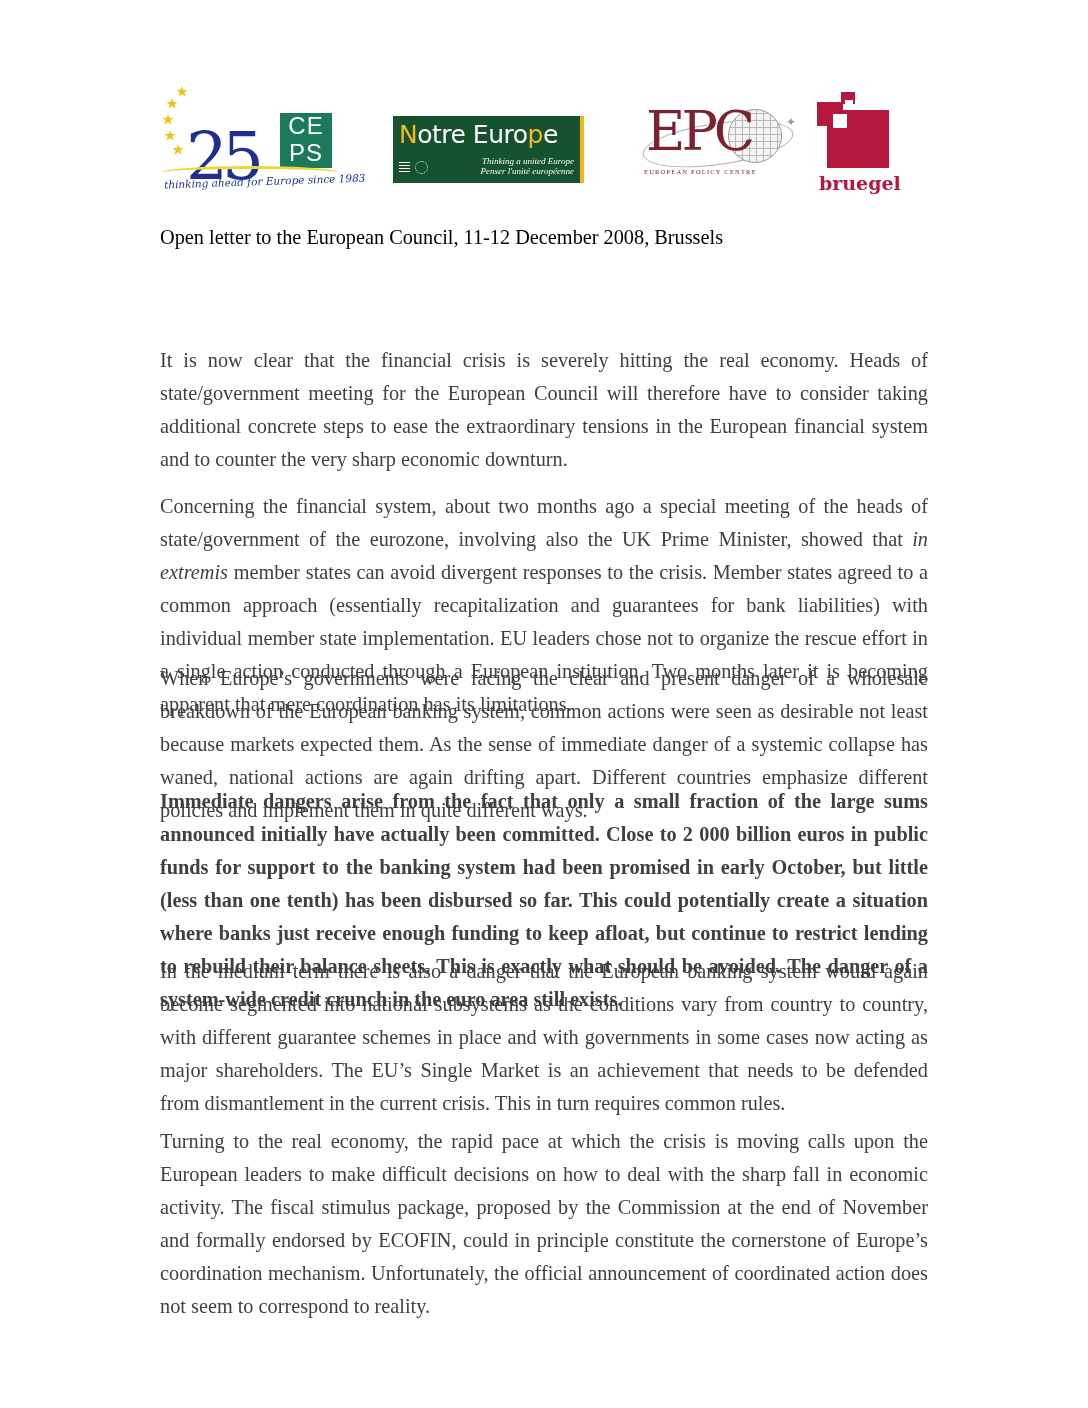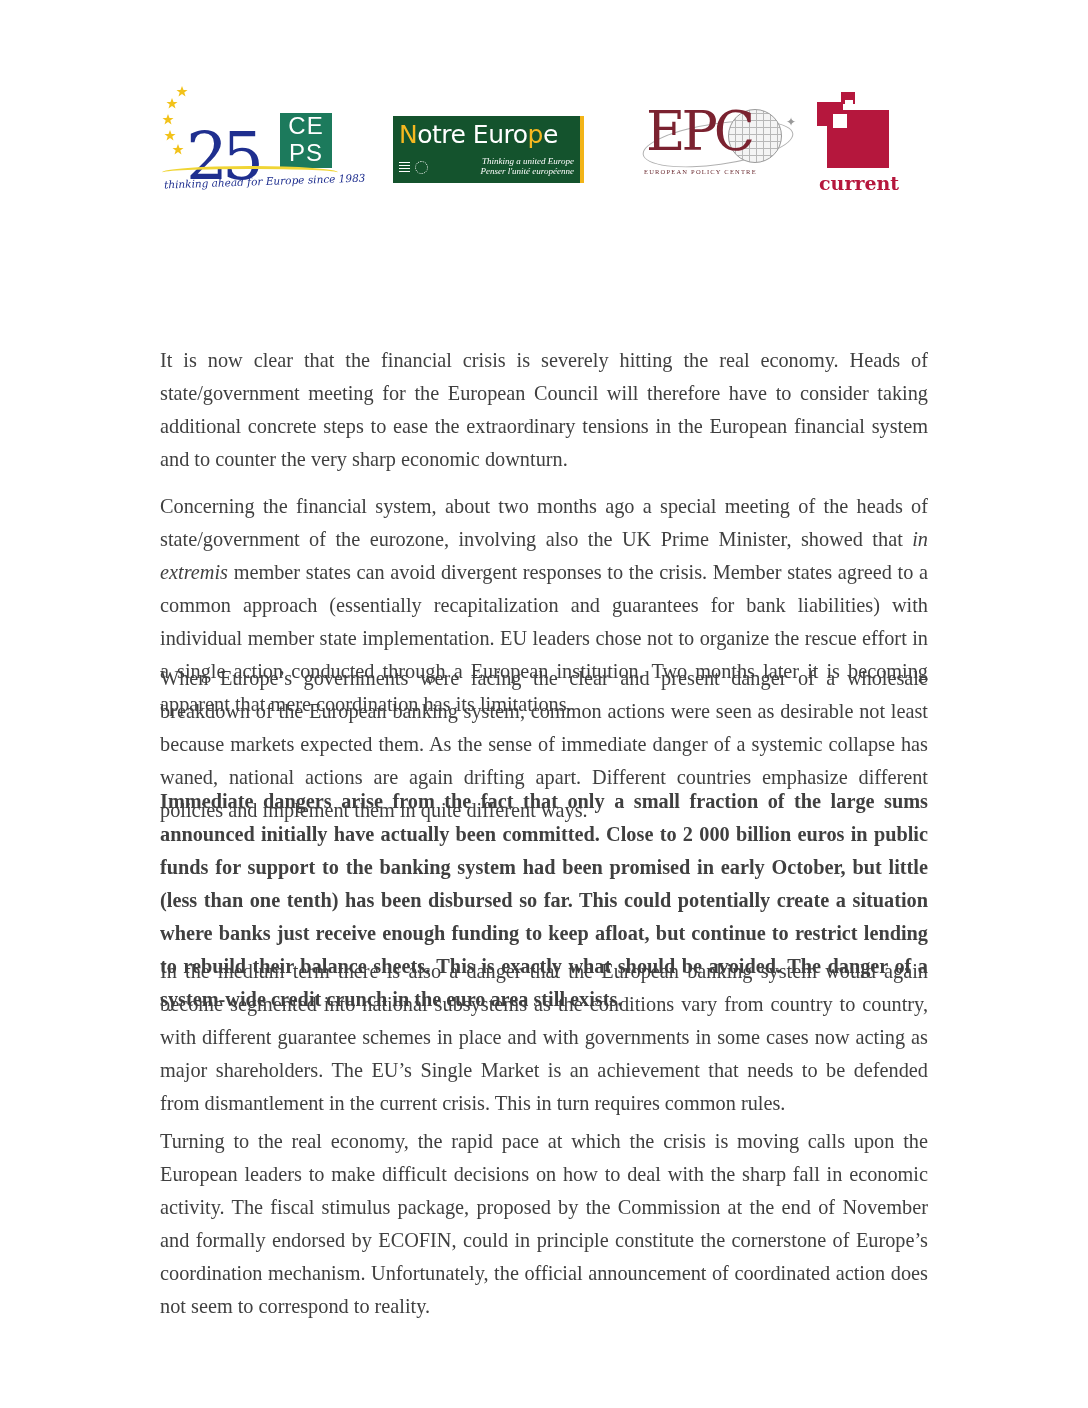--- a/index.html
+++ b/index.html
@@ -91,23 +91,24 @@
     <div class="star">✦</div>
     <div class="caption">EUROPEAN POLICY CENTRE</div>
   </div>
 
   <div class="logo bruegel">
     <div class="sq" style="left:12px; top:20px; width:62px; height:58px;"></div>
     <div class="sq" style="left:2px; top:12px; width:26px; height:24px;"></div>
     <div class="sq" style="left:26px; top:2px; width:14px; height:12px;"></div>
     <div style="position:absolute; left:18px; top:24px; width:14px; height:14px; background:#fff;"></div>
     <div style="position:absolute; left:30px; top:10px; width:8px; height:8px; background:#fff;"></div>
-    <div class="caption">current</div>
+    <div class="caption">bruegel</div>
   </div>
 
+  <div class="text heading">Open letter to the European Council, 11-12 December 2008, Brussels</div>
 
   <p class="para p1">It is now clear that the financial crisis is severely hitting the real economy. Heads of state/government meeting for the European Council will therefore have to consider taking additional concrete steps to ease the extraordinary tensions in the European financial system and to counter the very sharp economic downturn.</p>
   <p class="para p2"><span>Concerning the financial system, about two months ago a special meeting of the heads of state/government of the eurozone, involving also the UK Prime Minister, showed that </span><em>in extremis</em><span> member states can avoid divergent responses to the crisis. Member states agreed to a common approach (essentially recapitalization and guarantees for bank liabilities) with individual member state implementation. EU leaders chose not to organize the rescue effort in a single action conducted through a European institution. Two months later it is becoming apparent that mere coordination has its limitations.</span></p>
   <p class="para p3">When Europe’s governments were facing the clear and present danger of a wholesale breakdown of the European banking system, common actions were seen as desirable not least because markets expected them. As the sense of immediate danger of a systemic collapse has waned, national actions are again drifting apart. Different countries emphasize different policies and implement them in quite different ways.</p>
   <p class="para p4">Immediate dangers arise from the fact that only a small fraction of the large sums announced initially have actually been committed. Close to 2 000 billion euros in public funds for support to the banking system had been promised in early October, but little (less than one tenth) has been disbursed so far. This could potentially create a situation where banks just receive enough funding to keep afloat, but continue to restrict lending to rebuild their balance sheets. This is exactly what should be avoided. The danger of a system-wide credit crunch in the euro area still exists.</p>
   <p class="para p5">In the medium term there is also a danger that the European banking system would again become segmented into national subsystems as the conditions vary from country to country, with different guarantee schemes in place and with governments in some cases now acting as major shareholders. The EU’s Single Market is an achievement that needs to be defended from dismantlement in the current crisis. This in turn requires common rules.</p>
   <p class="para p6">Turning to the real economy, the rapid pace at which the crisis is moving calls upon the European leaders to make difficult decisions on how to deal with the sharp fall in economic activity. The fiscal stimulus package, proposed by the Commission at the end of November and formally endorsed by ECOFIN, could in principle constitute the cornerstone of Europe’s coordination mechanism. Unfortunately, the official announcement of coordinated action does not seem to correspond to reality.</p>
 
 </div>
 

